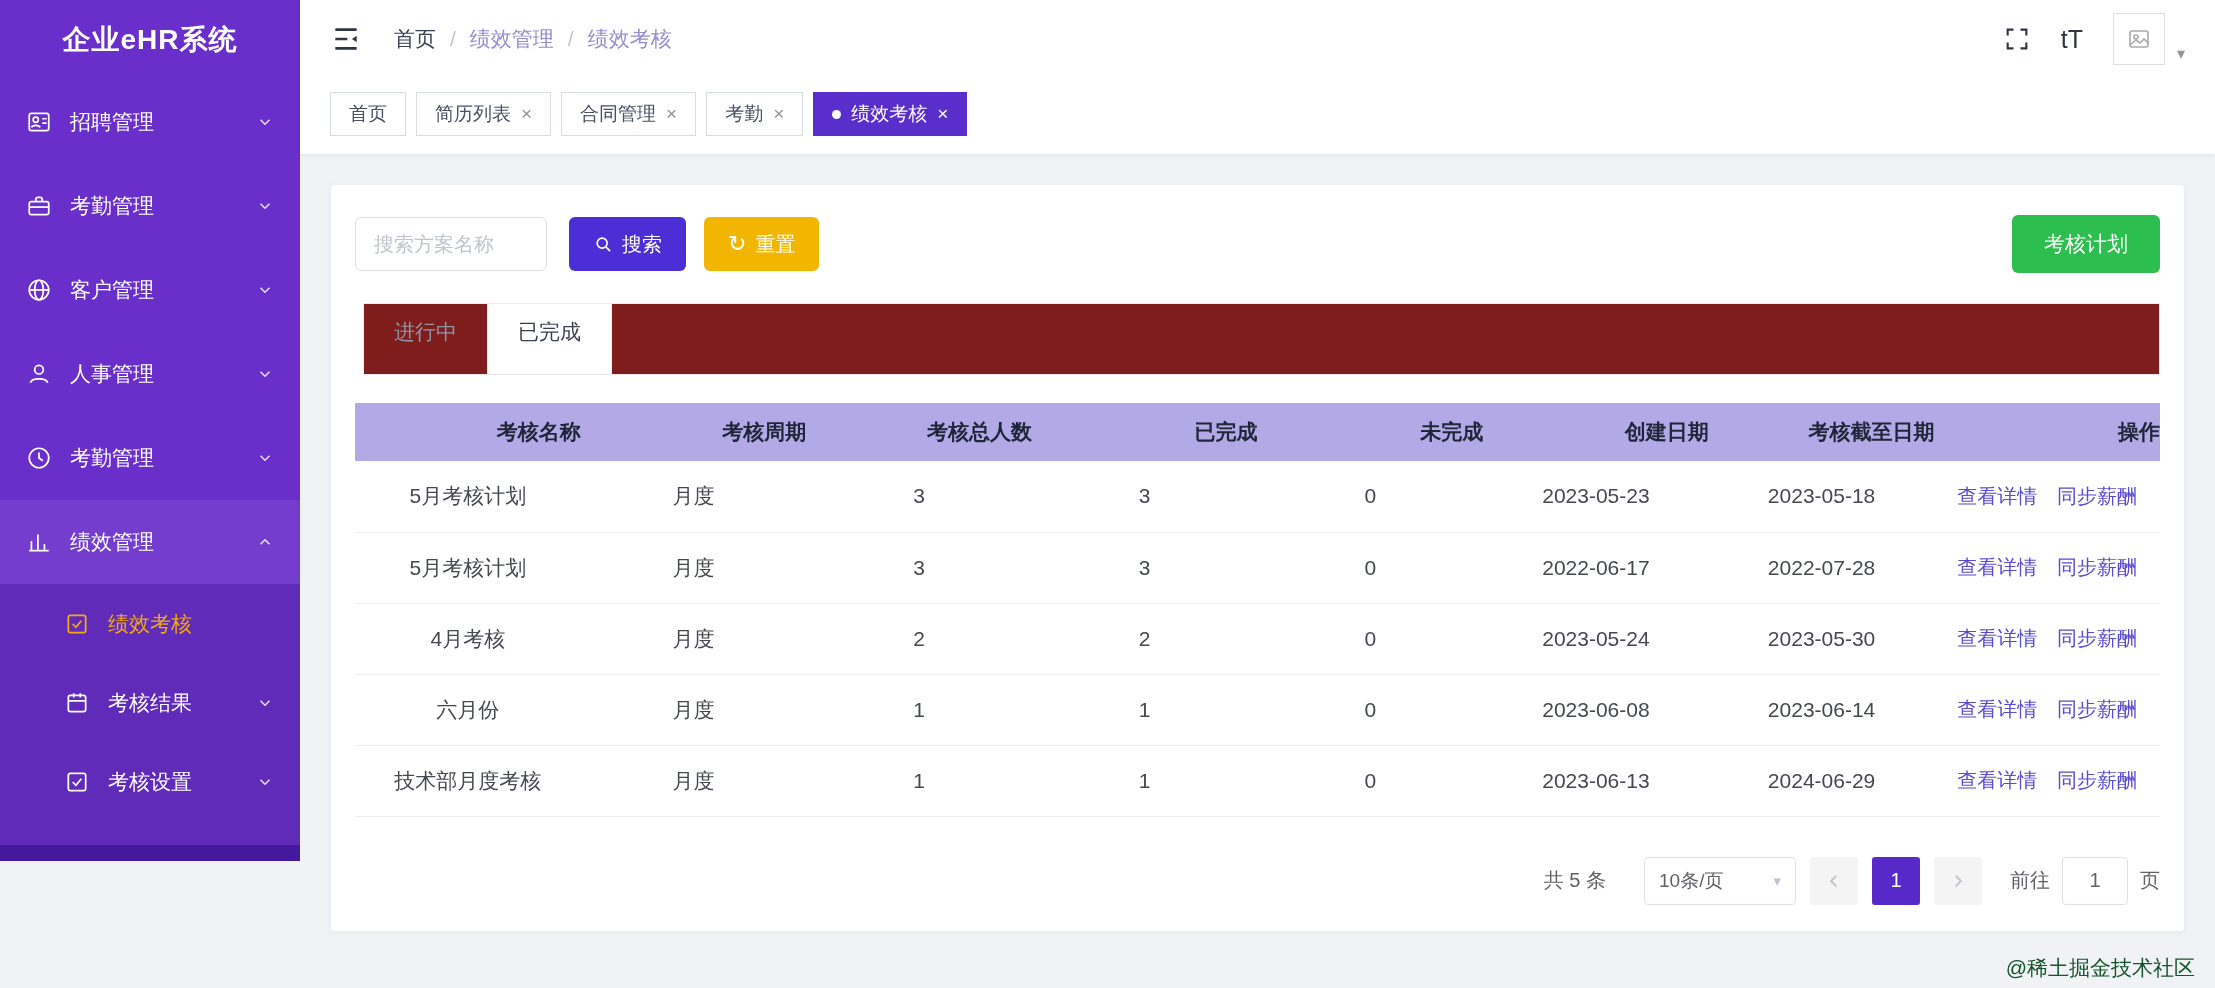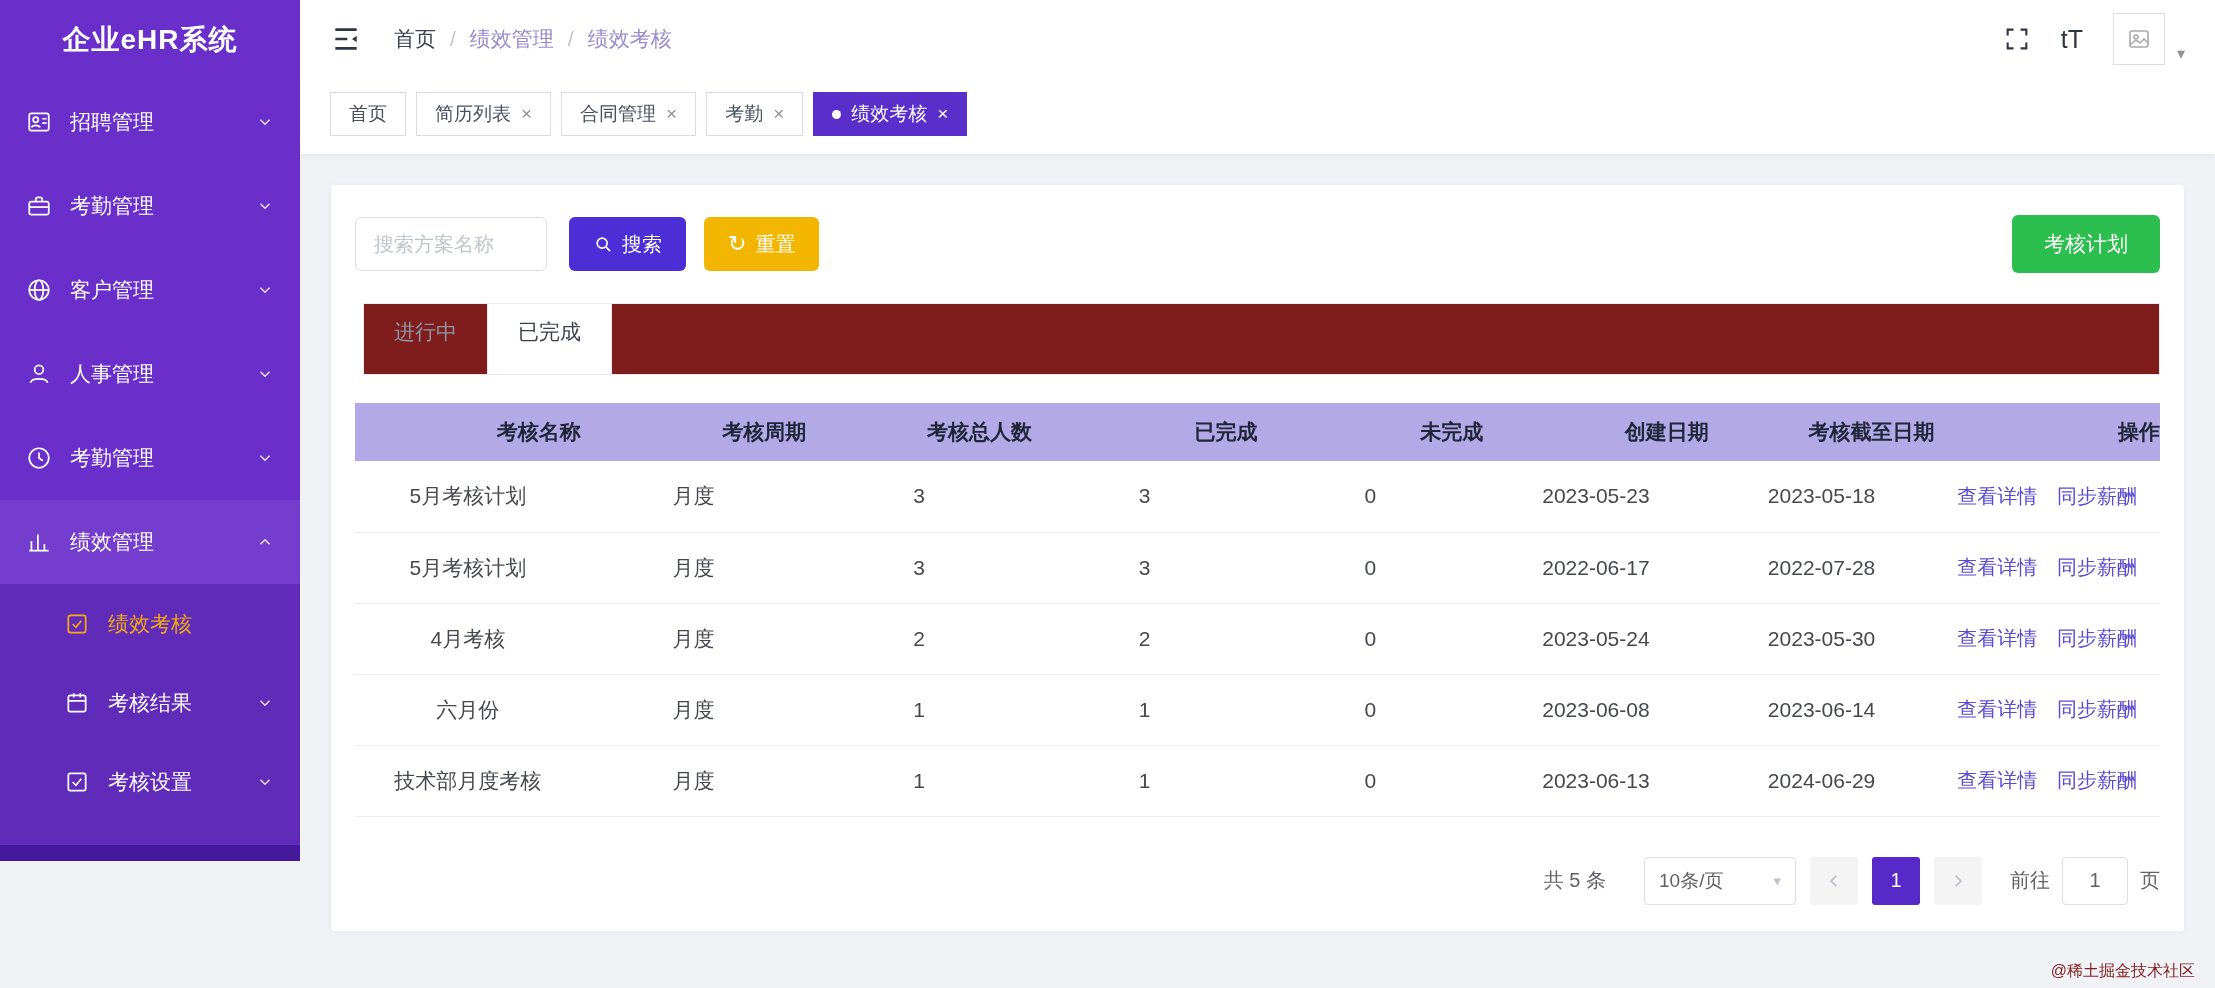--- a/index.html
+++ b/index.html
@@ -135,21 +135,21 @@
   }
   .goto-group { display: flex; align-items: center; gap: 12px; margin-left: 14px; }
   .goto-input {
     width: 66px; height: 48px; border: 1px solid #dcdfe6; border-radius: 4px;
     text-align: center; font-size: 20px; color: #606266; outline: none;
     font-family: "Liberation Sans", "DejaVu Sans", sans-serif;
   }
 
   .watermark {
     position: absolute; right: 20px; bottom: 6px;
-    color: #7f1d1d; font-size: 16px;
+    color: #14532d; font-size: 21px;
   }
 </style>
 </head>
 <body>
 
 <aside class="sidebar">
   <div class="sidebar-title">企业eHR系统</div>
 
   <nav>
     <div class="menu-item">

